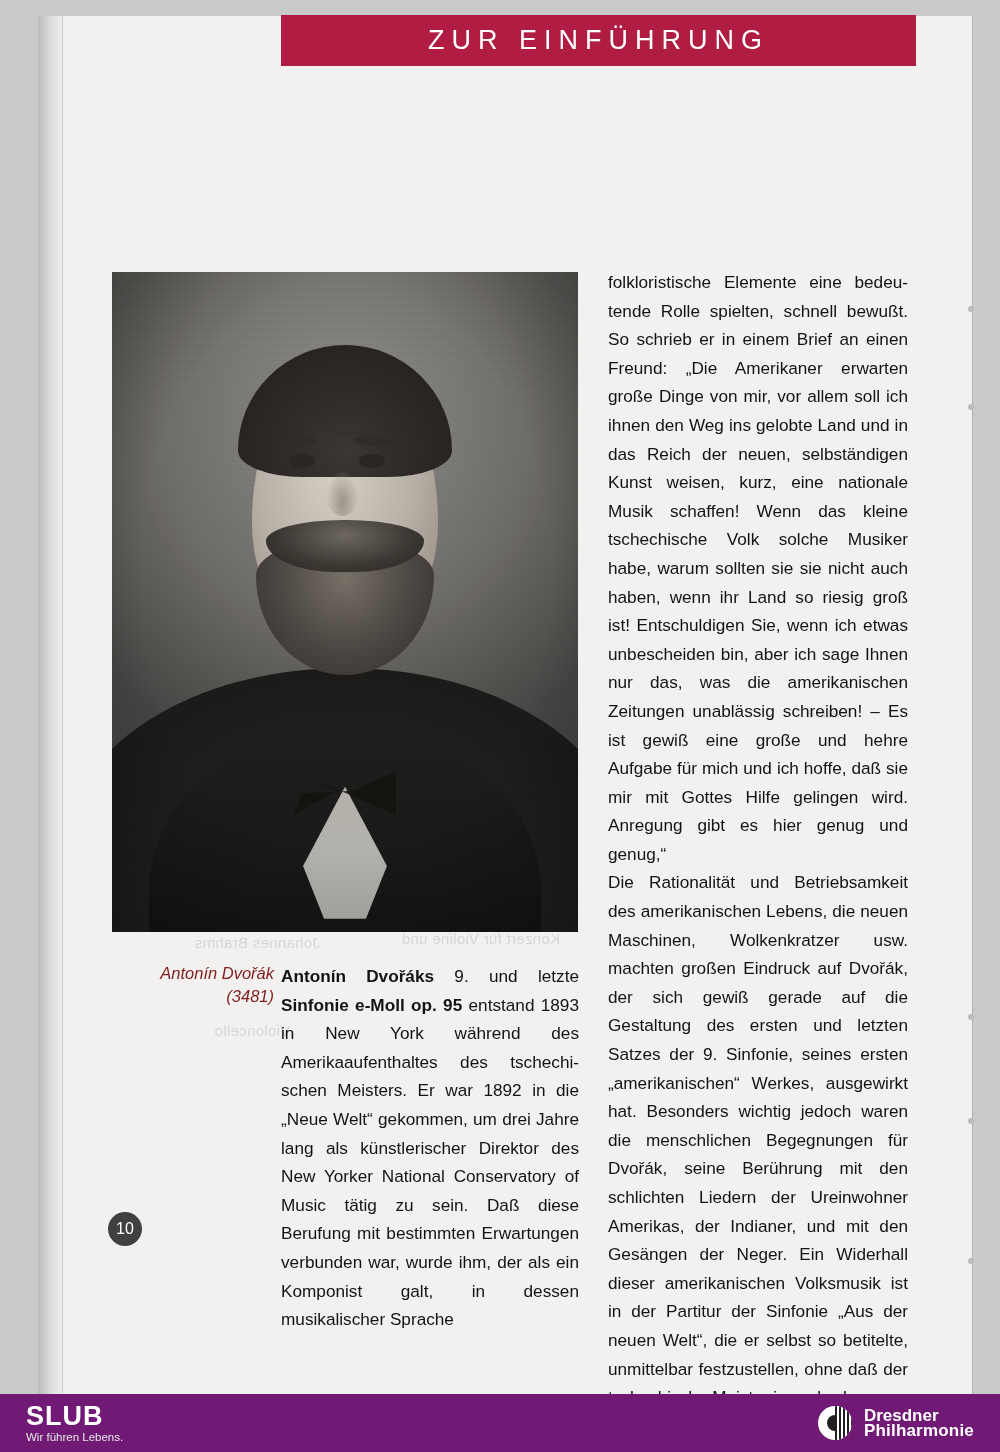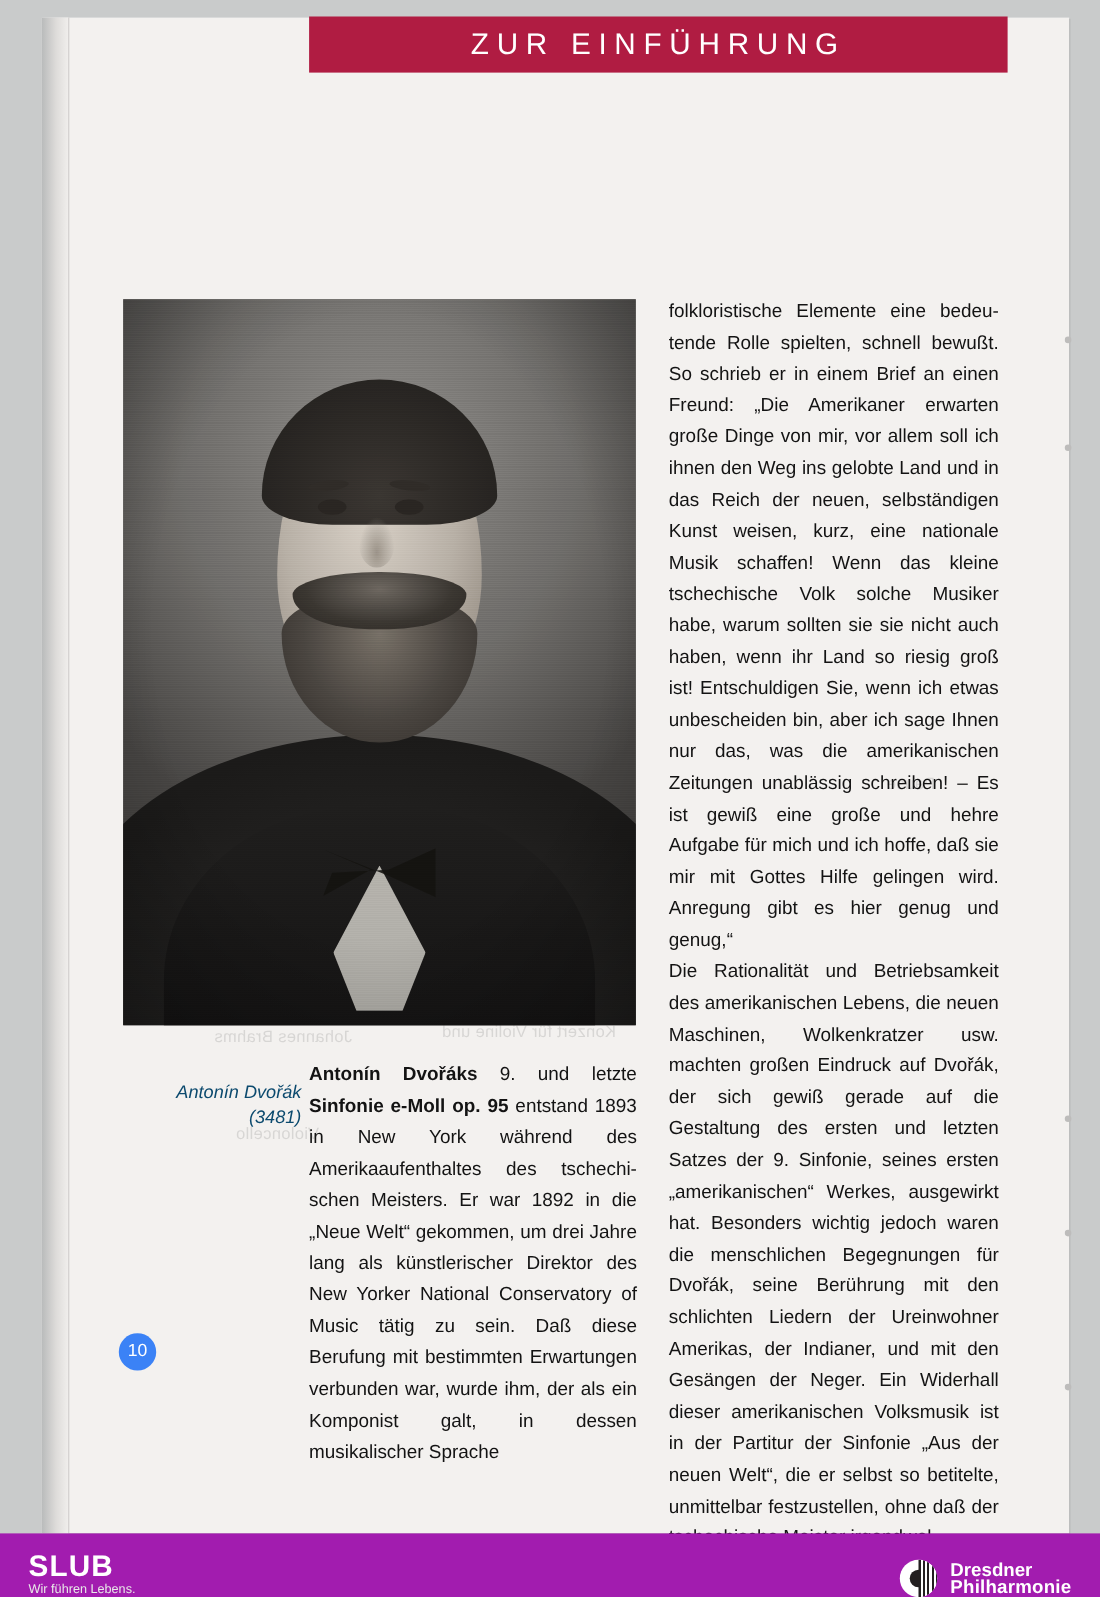--- a/index.html
+++ b/index.html
@@ -173,36 +173,36 @@
   .ph-grain {
     position: absolute; inset: 0;
     background-image:
       repeating-linear-gradient(0deg, rgba(255,255,255,.022) 0 1px, rgba(0,0,0,.022) 1px 2px);
     mix-blend-mode: overlay;
   }
 
   
   #caption {
     position: absolute;
-    left: 112px; top: 982px;
+    left: 112px; top: 962px;
     width: 162px;
     text-align: right;
     font-style: italic;
     font-size: 16.5px;
     line-height: 23px;
-    color: #0c4a6e;
+    color: #7f1d1d;
   }
 
   
   #pageno {
     position: absolute;
     left: 108px; top: 1212px;
     width: 34px; height: 34px;
     border-radius: 50%;
-    background: #3b82f6;
+    background: #404040;
     color: #fff;
     display: flex; align-items: center; justify-content: center;
     font-size: 16px;
   }
 
   
   .col {
     position: absolute;
     font-size: 17.2px;
     line-height: 28.6px;
@@ -242,24 +242,24 @@
     width: 6px; height: 6px;
     border-radius: 50%;
     background: #bdbcbb;
   }
 
   
   #footer {
     position: absolute;
     left: 0; bottom: 0;
     width: 1000px; height: 58px;
-    background: #a21caf;
+    background: #701a75;
     color: #ffffff;
     display: flex;
-    align-items: flex-end;
+    align-items: center;
     justify-content: space-between;
     padding: 0 26px;
   }
   #slub { display: flex; flex-direction: column; justify-content: center; }
   #slub .name {
     font-size: 27px;
     font-weight: 700;
     letter-spacing: 1px;
     line-height: 28px;
   }

